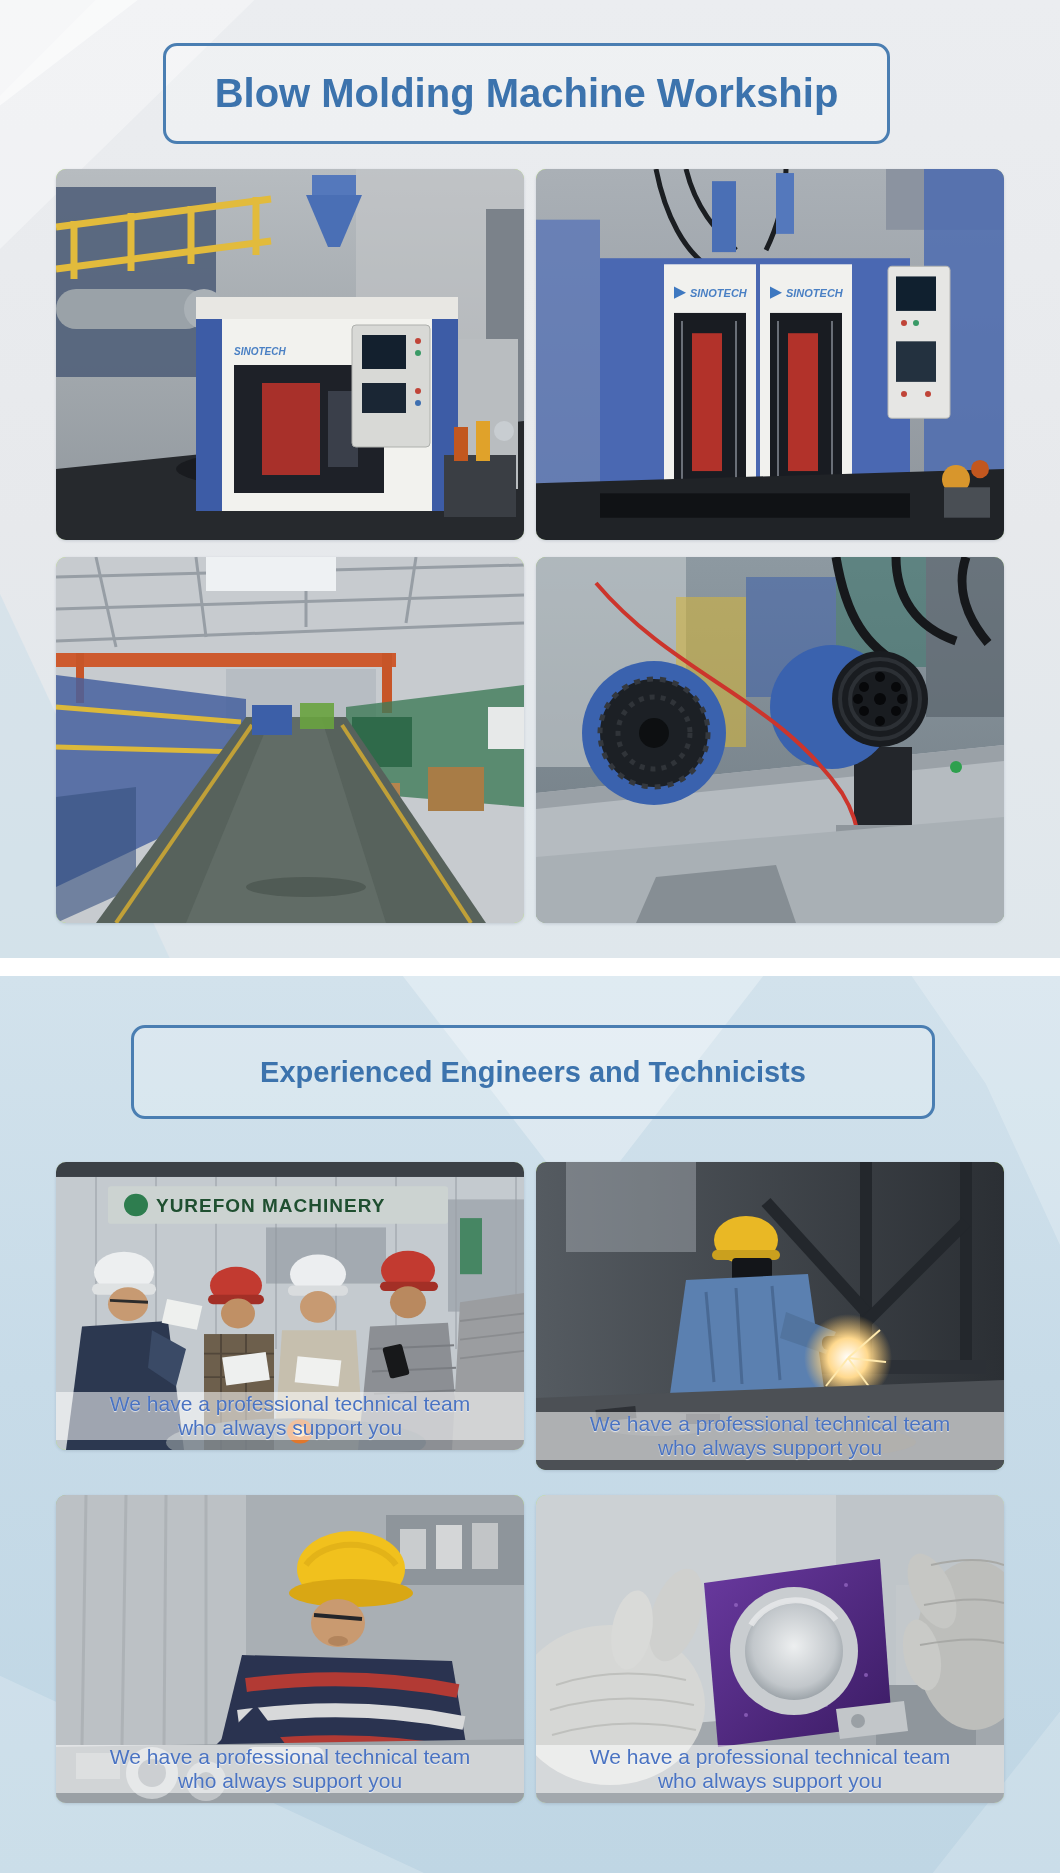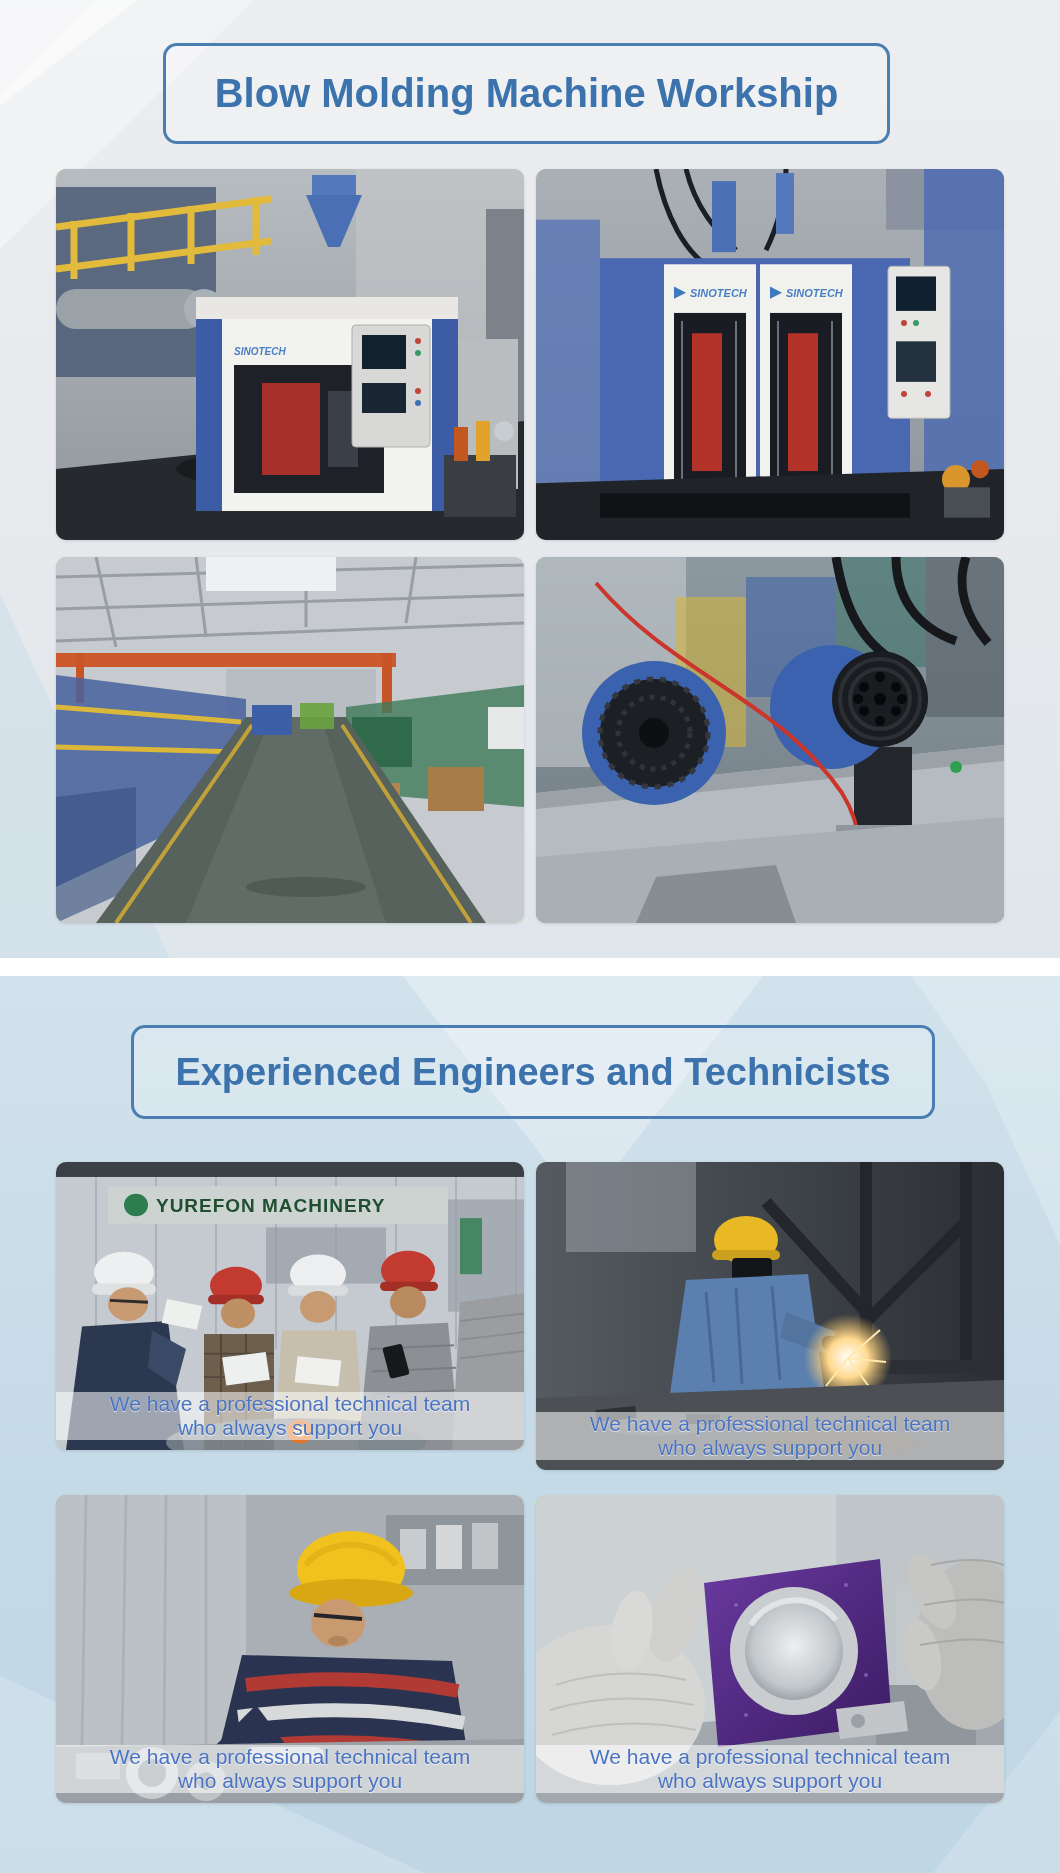--- a/index.html
+++ b/index.html
@@ -23,21 +23,21 @@
   .divider { position:absolute; left:0; top:958px; width:1060px; height:18px; background:#ffffff; }
 
   .banner {
     position:absolute; display:flex; align-items:center; justify-content:center;
     border:3px solid #4a7eb2; border-radius:14px; background:rgba(255,255,255,.22);
   }
   .banner-1 { left:163px; top:43px;  width:727px; height:101px; }
   .banner-2 { left:131px; top:1025px; width:804px; height:94px; }
   .banner h1 { font-weight:bold; color:#3c73ad; white-space:nowrap; }
   .banner-1 h1 { font-size:40px; }
-  .banner-2 h1 { font-size:38px;text-align:right; }
+  .banner-2 h1 { font-size:29px;text-align:right; }
 
   figure.photo {
     position:absolute; width:468px; border-radius:10px; overflow:hidden;
     background:#bef264; box-shadow:0 1px 3px rgba(60,80,100,.18);
   }
   figure.photo svg { display:block; width:100%; height:100%; }
   .caption {
     position:absolute; left:0; right:0; bottom:10px; height:48px;
     display:flex; flex-direction:column; align-items:center; justify-content:center;
     background:rgba(255,255,255,.55);

